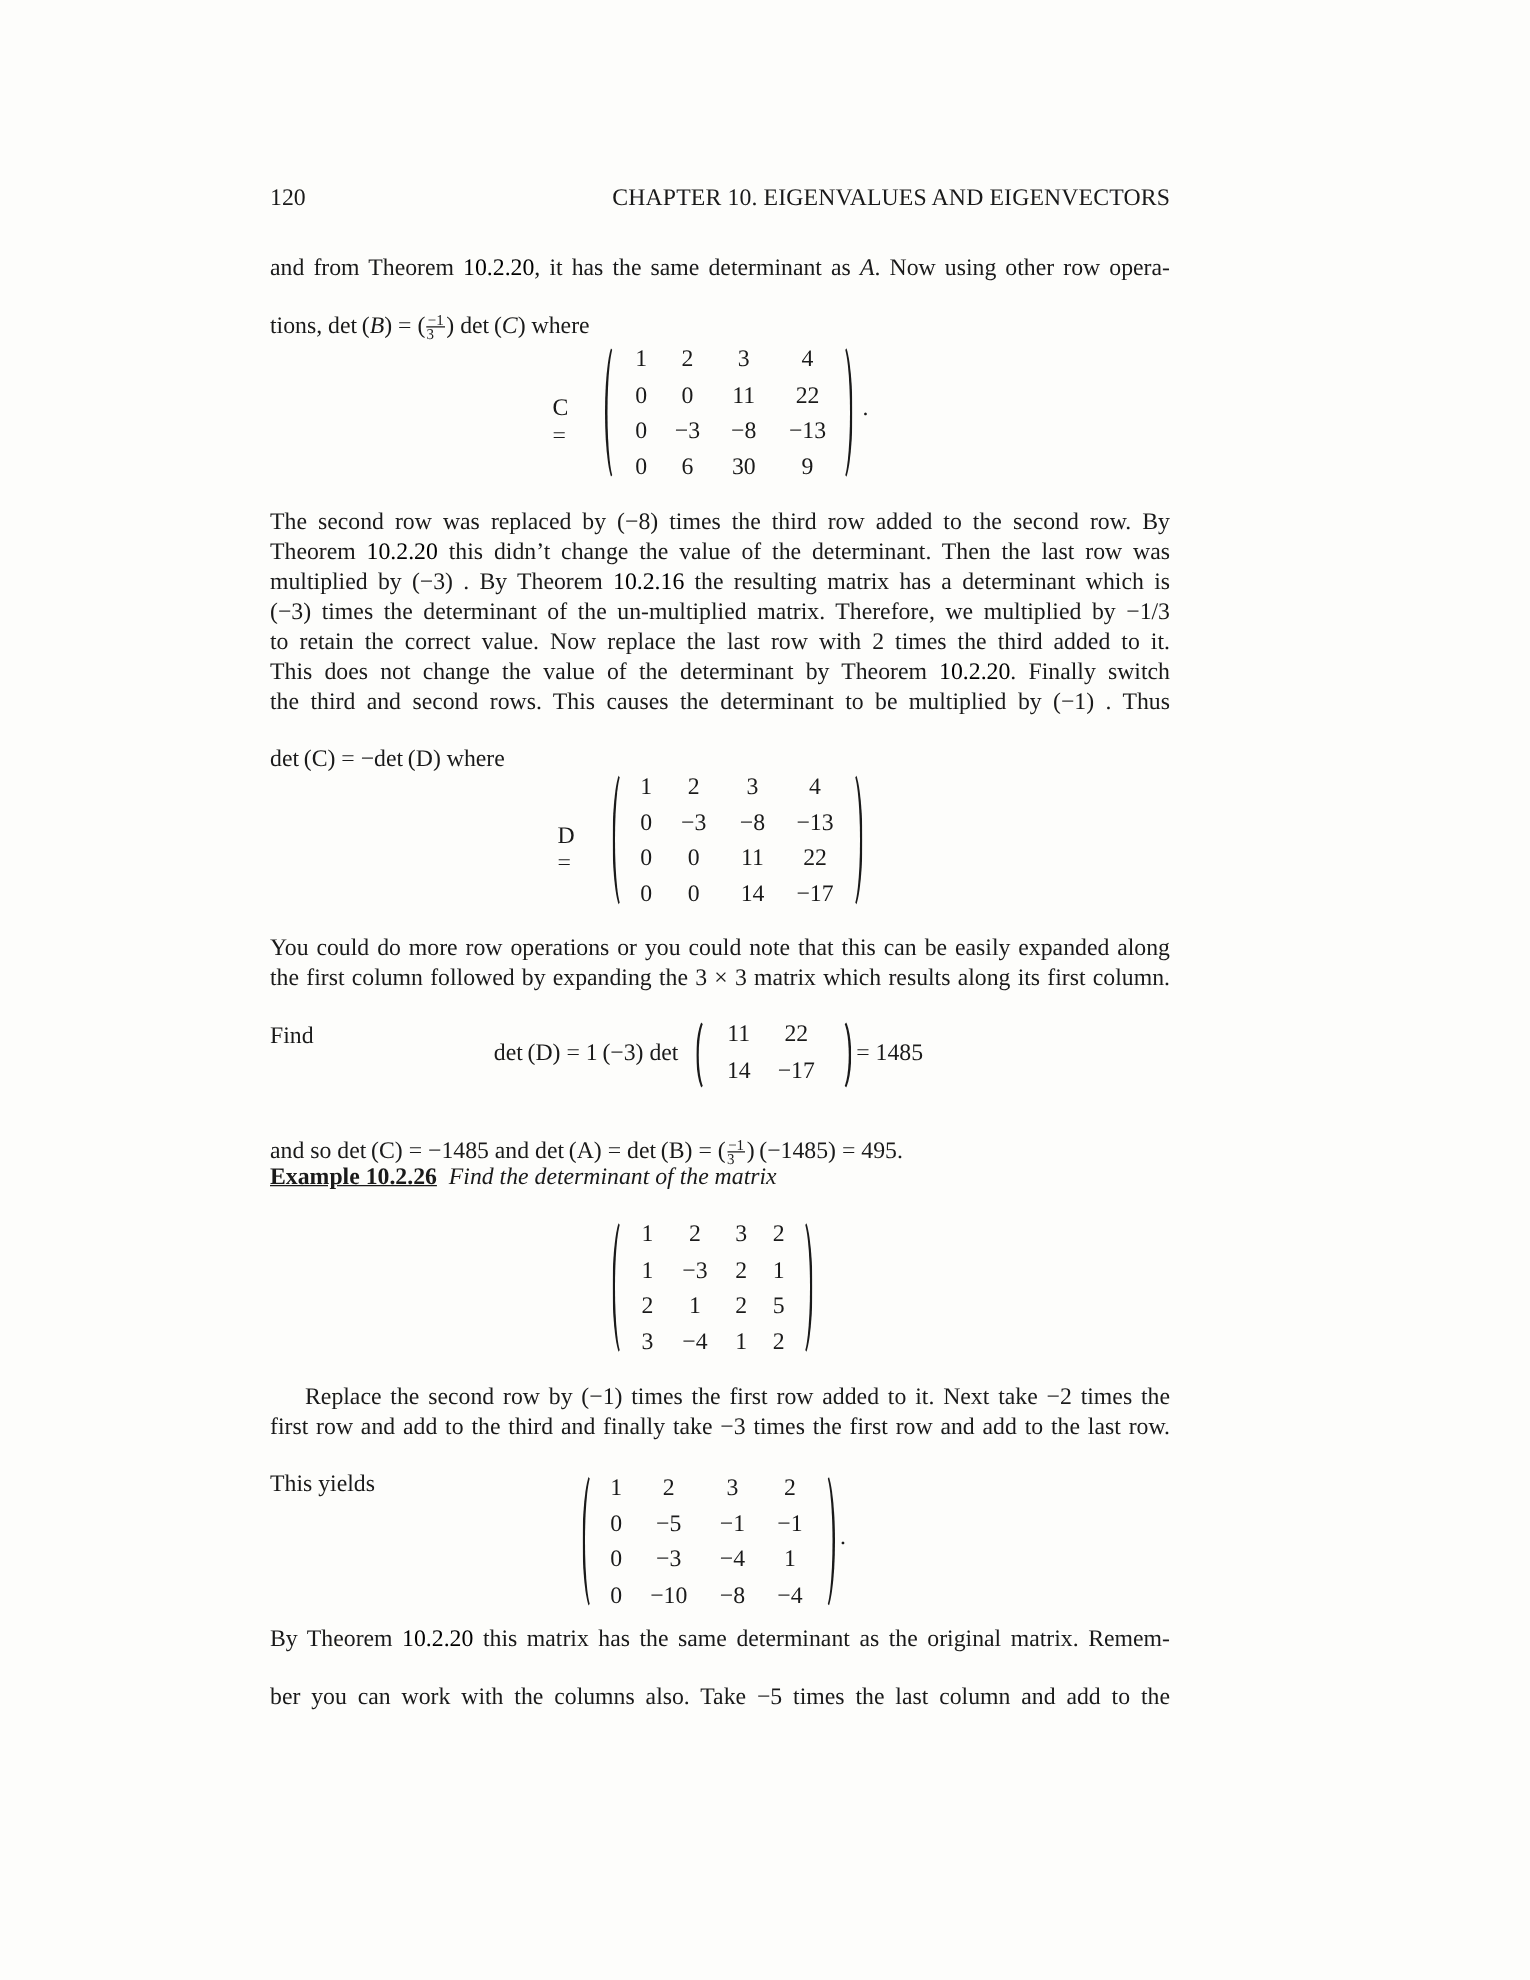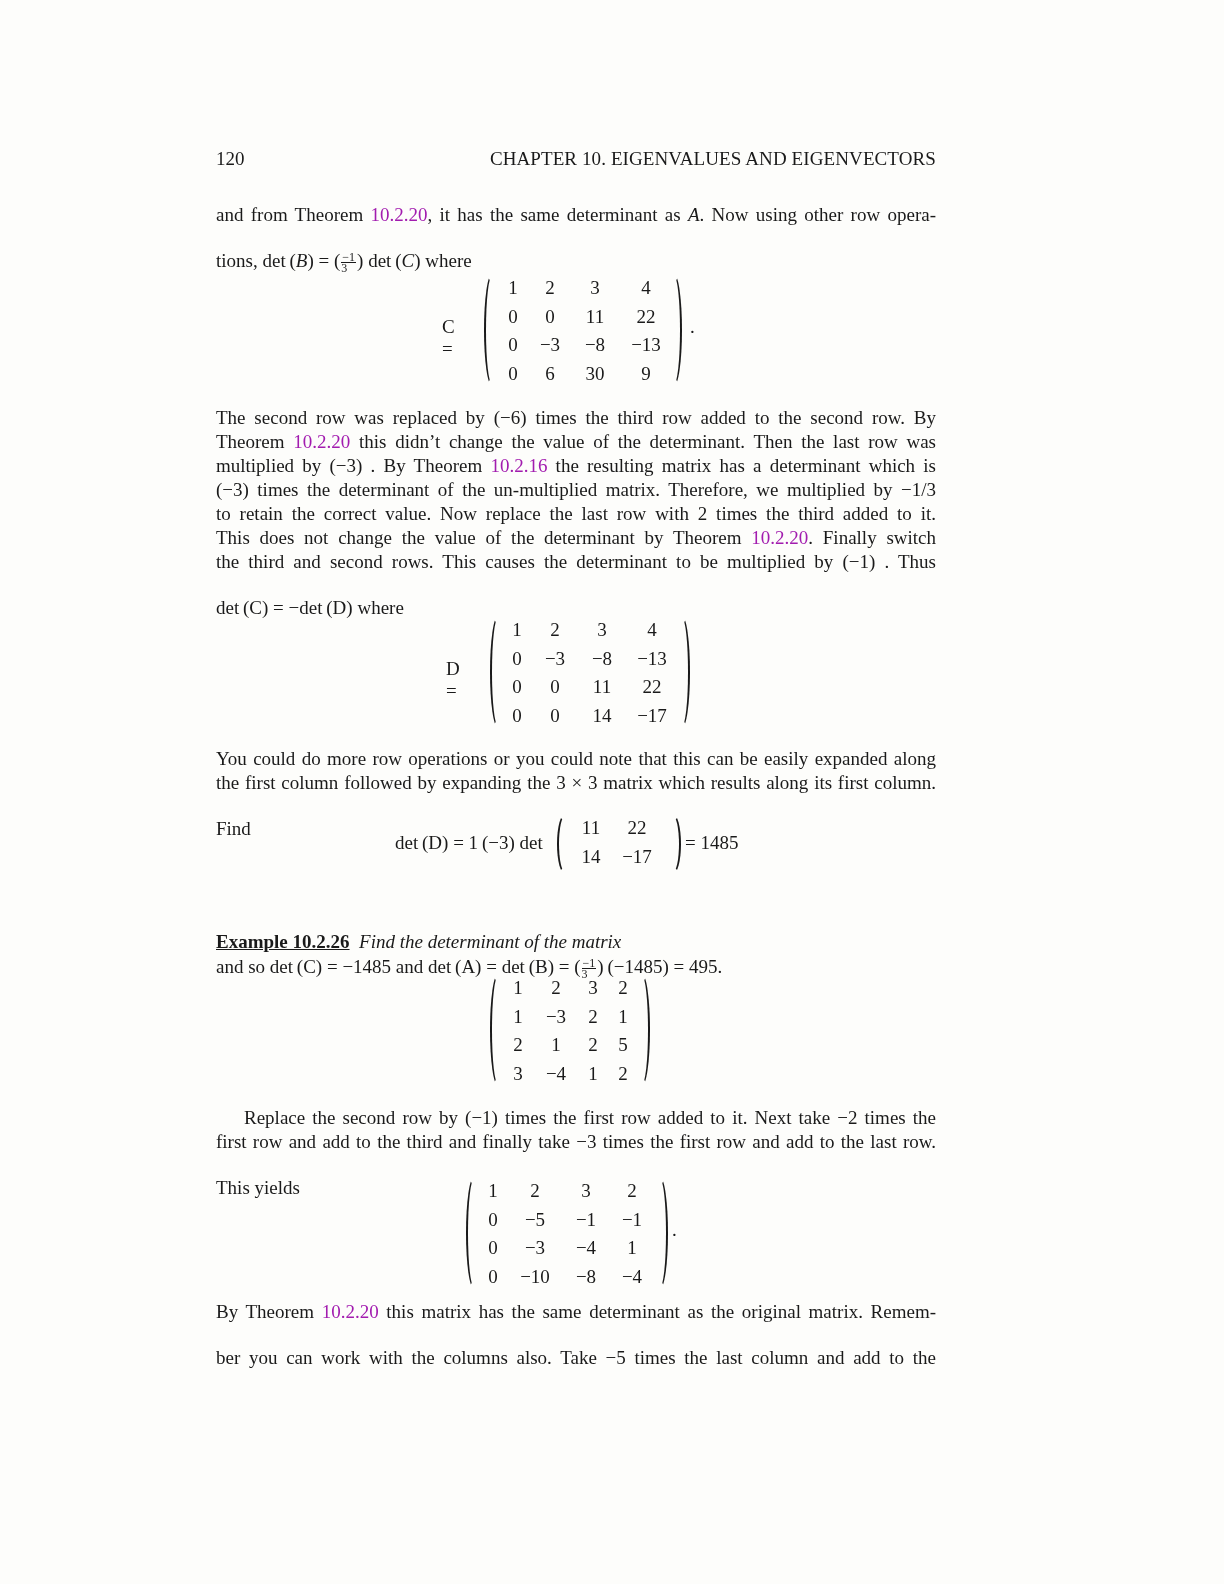--- a/index.html
+++ b/index.html
@@ -7,21 +7,21 @@
     width: 1224px; height: 1584px; background: #fdfdfb;
     font-family: "Liberation Serif", "DejaVu Serif", serif;
     color: #1a1a1a; position: relative; overflow: hidden;
   }
   .hdr { position: absolute; top: 148px; left: 216px; width: 720px; font-size: 19px; }
   .hdr .num { position: absolute; left: 0; }
   .hdr .ttl { position: absolute; right: 0; letter-spacing: 0.1px; }
   .p { position: absolute; left: 216px; width: 720px; font-size: 19px; line-height: 24px; text-align: justify; }
   .p .ln { display: block; text-align: justify; text-align-last: justify; white-space: nowrap; }
   .p .ln.last { text-align-last: left; margin-top: 22px; }
-  .link { color: #a21caf; }
+  .link { color: #000000; }
   i { font-style: italic; }
   .frac { display: inline-block; vertical-align: middle; text-align: center; font-size: 12px; line-height: 10px; margin: 0 1px; }
   .frac .t { display: block; border-bottom: 1px solid #1a1a1a; padding: 0 1px; }
   .frac .b { display: block; }
   .matrix { position: absolute; font-size: 19px; }
   .matrix .lbl { position: absolute; }
   .paren { position: absolute; top: 0; width: 14px; border: 2px solid #1a1a1a; border-radius: 50%; }
   .paren.l { border-right: none; border-top-color: transparent; border-bottom-color: transparent; border-left-color:#1a1a1a; }
   .paren.r { border-left: none; border-top-color: transparent; border-bottom-color: transparent; border-right-color:#1a1a1a; }
   .grid { position: absolute; display: grid; row-gap: 0; }
@@ -61,21 +61,21 @@
       <span>0</span>
       <span>6</span>
       <span>30</span>
       <span>9</span>
     </div>
   <div class="paren r" style="left:226px; height:108px;"></div>
   <span class="dot" style="left:250px; top:42px;">.</span>
 </div>
 
 <div class="p" id="p2" style="top:406px;">
-    <span class="ln"><span>The second row was replaced by (−6) times the third row added to the second row.  By</span></span>
+    <span class="ln"><span>The second row was replaced by (−8) times the third row added to the second row.  By</span></span>
     <span class="ln"><span>Theorem </span><span class="link">10.2.20</span><span> this didn’t change the value of the determinant.  Then the last row was</span></span>
     <span class="ln"><span>multiplied by (−3) . By Theorem </span><span class="link">10.2.16</span><span> the resulting matrix has a determinant which is</span></span>
     <span class="ln"><span>(−3) times the determinant of the un-multiplied matrix. Therefore, we multiplied by −1/3</span></span>
     <span class="ln"><span>to retain the correct value.  Now replace the last row with 2 times the third added to it.</span></span>
     <span class="ln"><span>This does not change the value of the determinant by Theorem </span><span class="link">10.2.20</span><span>.  Finally switch</span></span>
     <span class="ln"><span>the third and second rows.  This causes the determinant to be multiplied by (−1) . Thus</span></span>
     <span class="ln last"><span>det (C) = −det (D) where</span></span>
   </div>
 
 <div class="matrix" style="left:444px; top:616px;">
@@ -114,21 +114,21 @@
   <div class="grid" id="gE2" style="left:176px; top:0px; grid-template-columns:40px 52px;">
       <span>11</span>
       <span>22</span>
       <span>14</span>
       <span>−17</span>
     </div>
   <div class="paren r" style="left:270px; height:56px;"></div>
   <span class="lbl" style="left:290px; top:18px; white-space:nowrap;">= 1485</span>
 </div>
 
-<div class="p" style="top:933px;">
+<div class="p" style="top:887px;">
   <span class="ln last"><span>and so det (C) = −1485 and det (A) = det (B) = (</span><span class="frac"><span class="t">−1</span><span class="b">3</span></span><span>) (−1485) = 495.</span></span>
 </div>
 
 <div class="p" style="top:930px;">
   <span class="bold">Example 10.2.26</span>&nbsp;&nbsp;<i>Find the determinant of the matrix</i>
 </div>
 
 <div class="matrix" style="left:490px; top:974px;">
   <div class="paren l" style="left:0; height:108px;"></div>
   <div class="grid" id="gE" style="left:14px; top:0px; grid-template-columns:28px 48px 26px 34px;">

